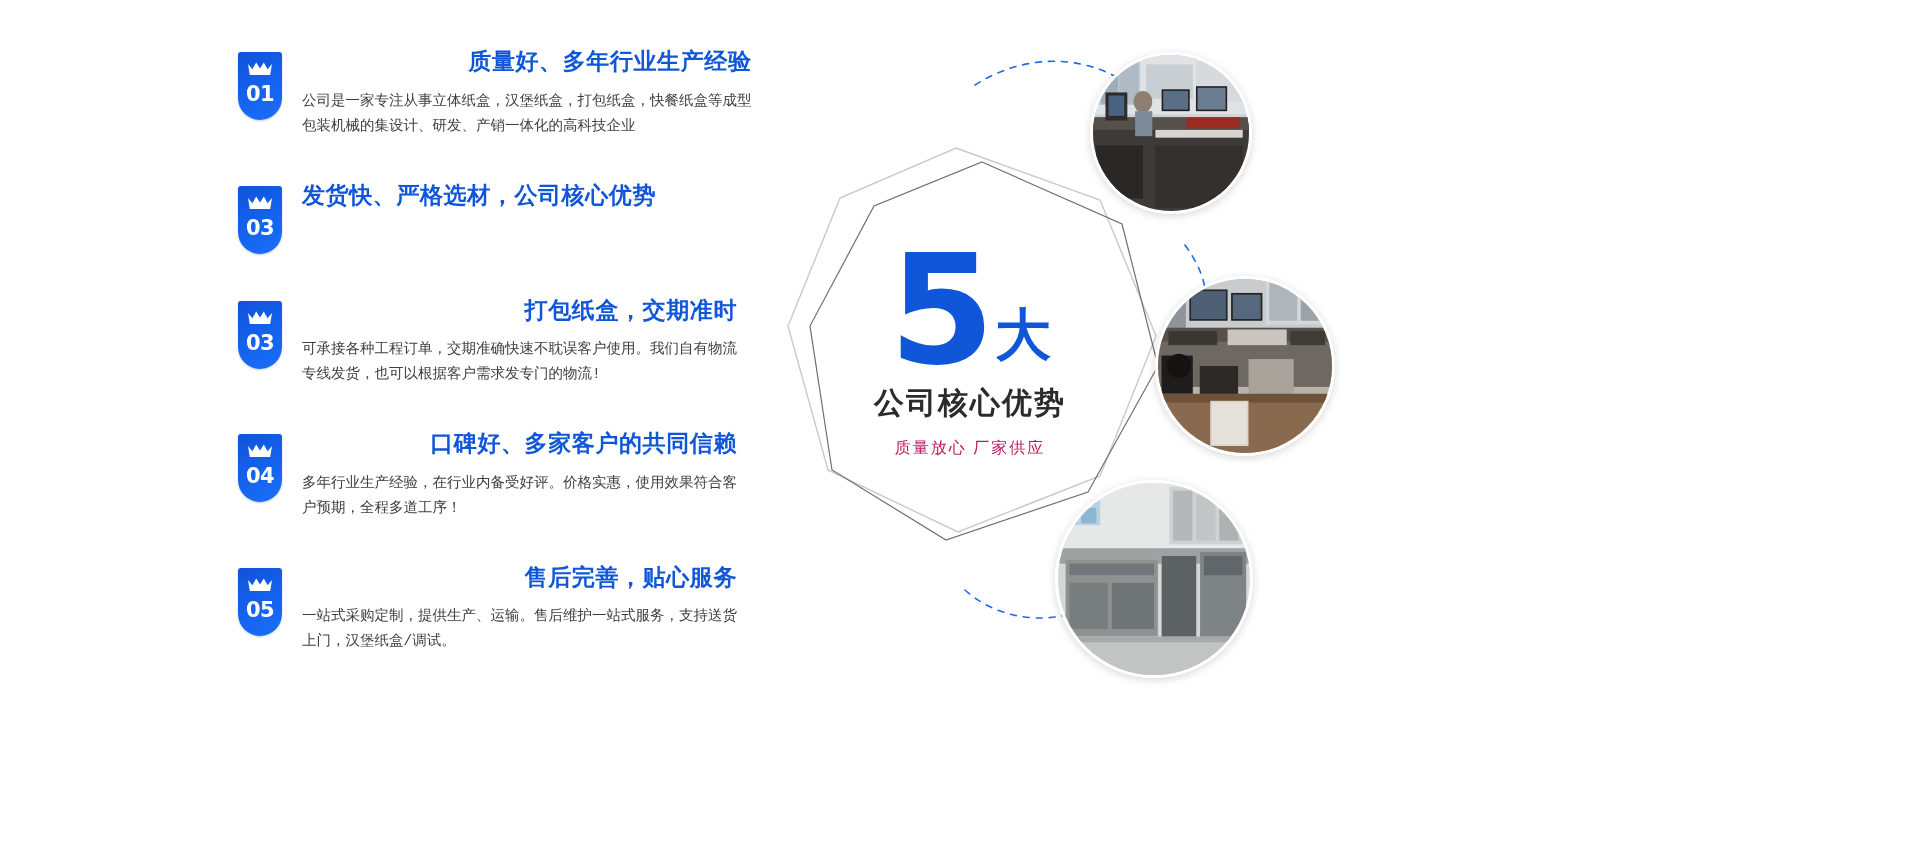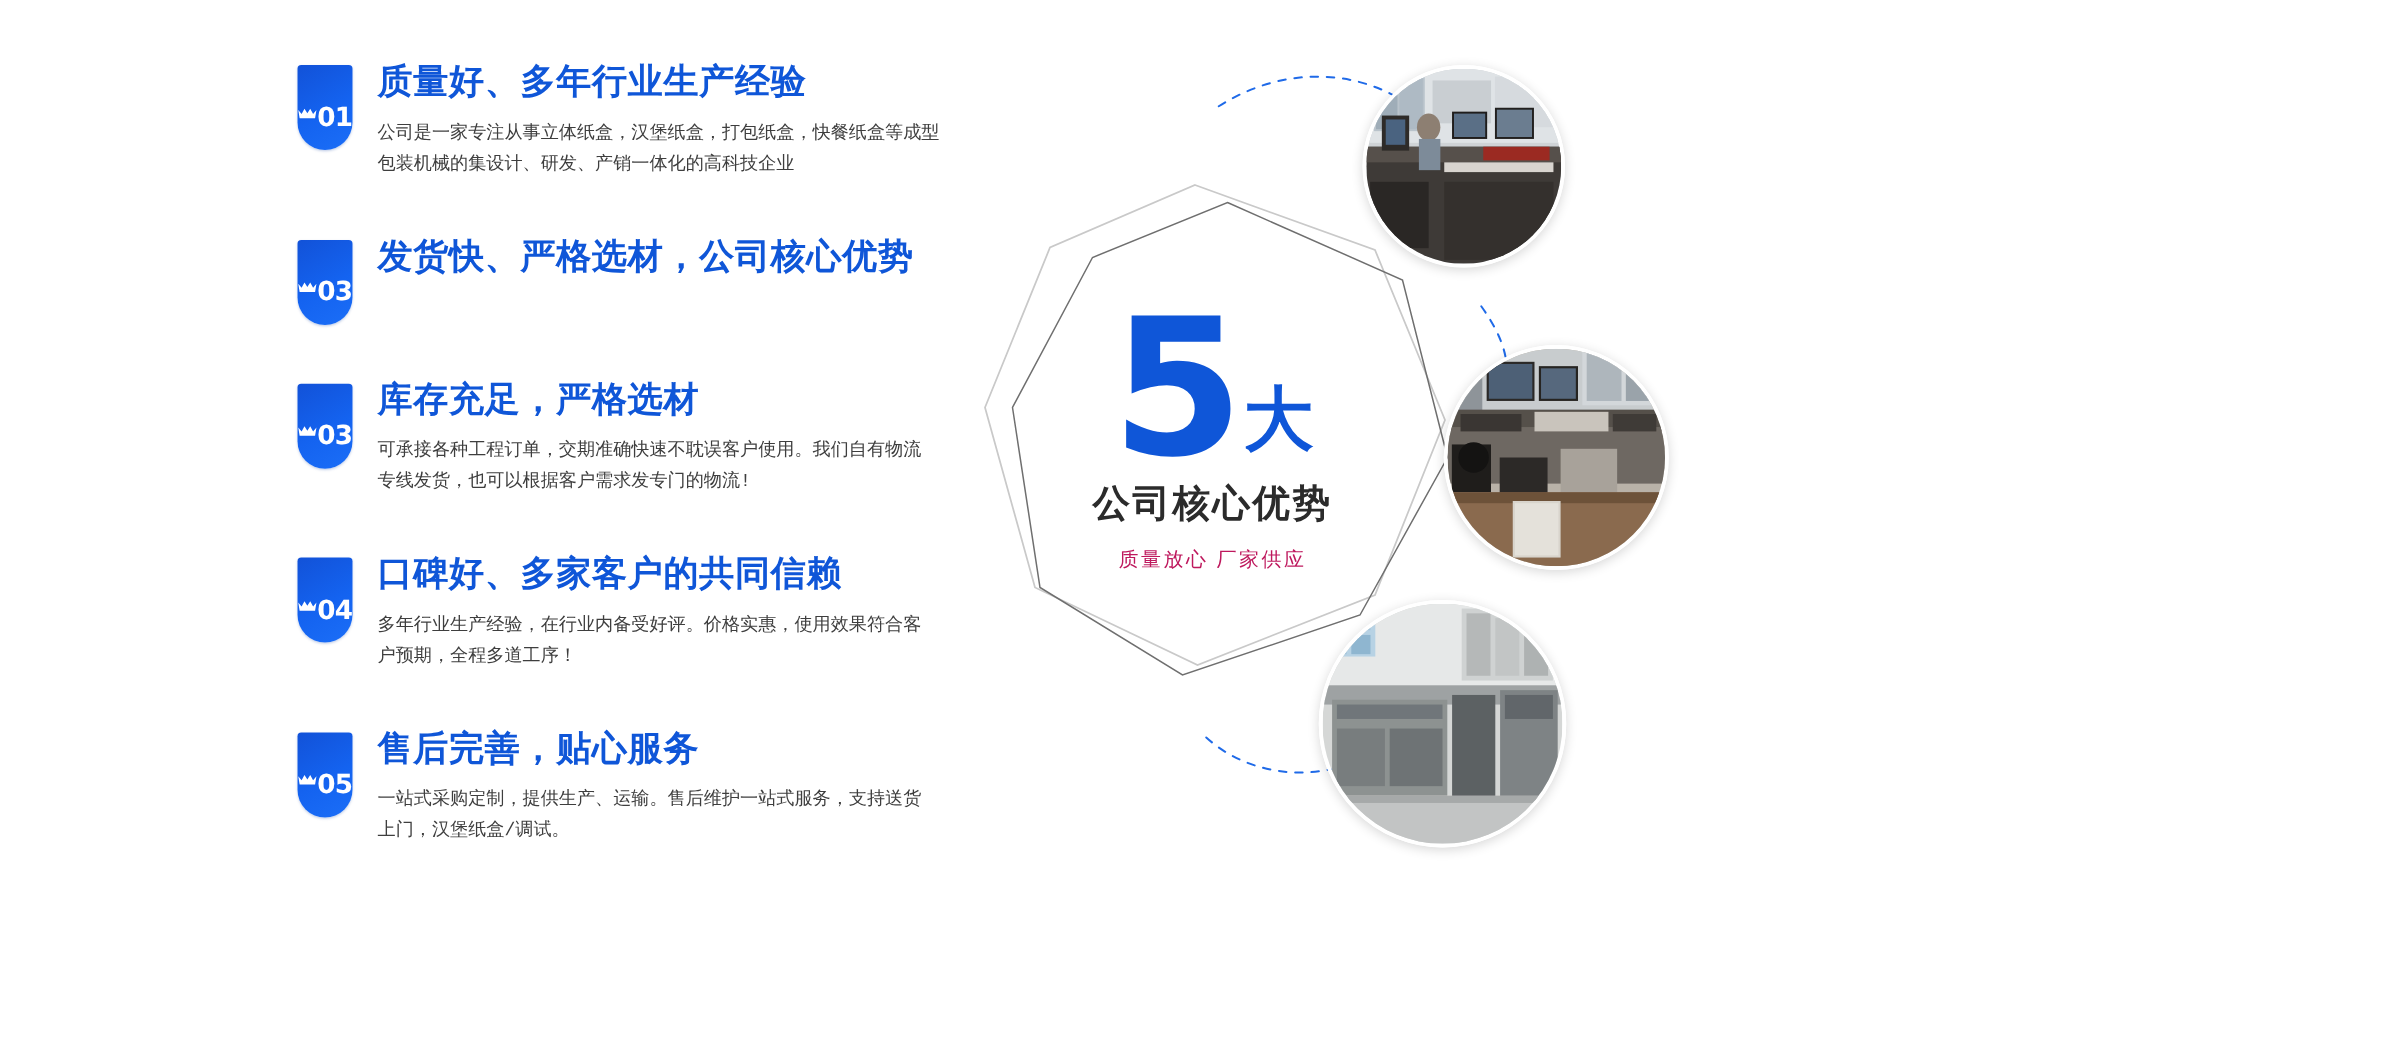--- a/index.html
+++ b/index.html
@@ -14,36 +14,37 @@
   
   #features { position: absolute; left: 238px; top: 48px; width: 560px; }
   .feature { position: relative; display: flex; align-items: flex-start; margin-bottom: 43px; }
   .feature:last-child { margin-bottom: 0; }
 
   .badge {
     position: relative; flex: 0 0 auto;
     width: 44px; height: 68px; margin-right: 20px; margin-top: 4px;
     background: linear-gradient(150deg, #1252d8 0%, #1463f0 55%, #1b6ef7 100%);
     border-radius: 3px 3px 22px 22px;
-    display: flex; flex-direction: row; align-items: center;
+    display: flex; flex-direction: column; align-items: center;
     padding-top: 9px;
     box-shadow: 0 1px 2px rgba(10,60,160,.25);
   }
   .badge .crown { width: 26px; height: 16px; display:block; }
   .badge .num {
     color: #fff; font-size: 21px; font-weight: 700; line-height: 1;
     letter-spacing: -0.5px; margin-top: 7px;
     font-family: "DejaVu Sans", sans-serif;
   }
 
   .ftext { padding-top: 0px; }
   .ftitle {
-    color: #0f56d8; font-size: 28px; font-weight: 700;
+    color: #0f56d8; font-size: 23px; font-weight: 700;
     letter-spacing: .6px; line-height: 1.2; margin-bottom: 13px;
     white-space: nowrap;
+    text-align: right;
   }
   .fbody { color: #3e3e3e; font-size: 14.5px; line-height: 25px; max-width: 470px; font-family: Liberation Mono, monospace; }
   .fbody .ln { display: block; white-space: nowrap; }
 
   
   #center { position: absolute; left: 770px; top: 140px; width: 400px; height: 420px; }
   #center svg.poly { position: absolute; left: 0; top: 0; }
   .cinner {
     position: absolute; left: 0; top: 0; width: 400px; height: 420px;
     display: flex; flex-direction: column; align-items: center; justify-content: center;
@@ -111,21 +112,21 @@
     </div>
 
     <div class="feature">
       <div class="badge">
         <svg class="crown" viewBox="0 0 26 16">
           <path fill="#ffffff" d="M1 3 L5.4 8.2 L9.2 1.4 L13 7.4 L16.8 1.4 L20.6 8.2 L25 3 L23.2 14 L2.8 14 Z"></path>
         </svg>
         <span class="num">03</span>
       </div>
       <div class="ftext">
-        <div class="ftitle">库存充足，严格选材</div>
+        <div class="ftitle">打包纸盒，交期准时</div>
         <div class="fbody">
           <span class="ln">可承接各种工程订单，交期准确快速不耽误客户使用。我们自有物流</span>
           <span class="ln">专线发货，也可以根据客户需求发专门的物流!</span>
         </div>
       </div>
     </div>
 
     <div class="feature">
       <div class="badge">
         <svg class="crown" viewBox="0 0 26 16">

